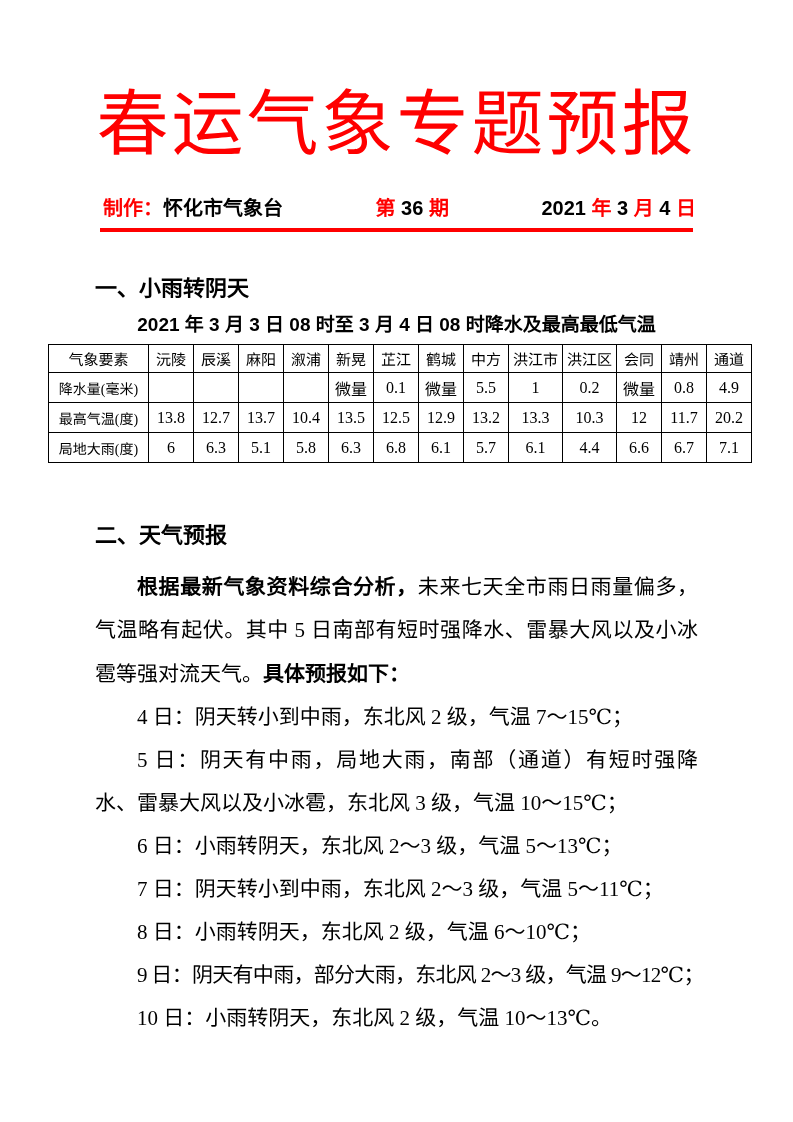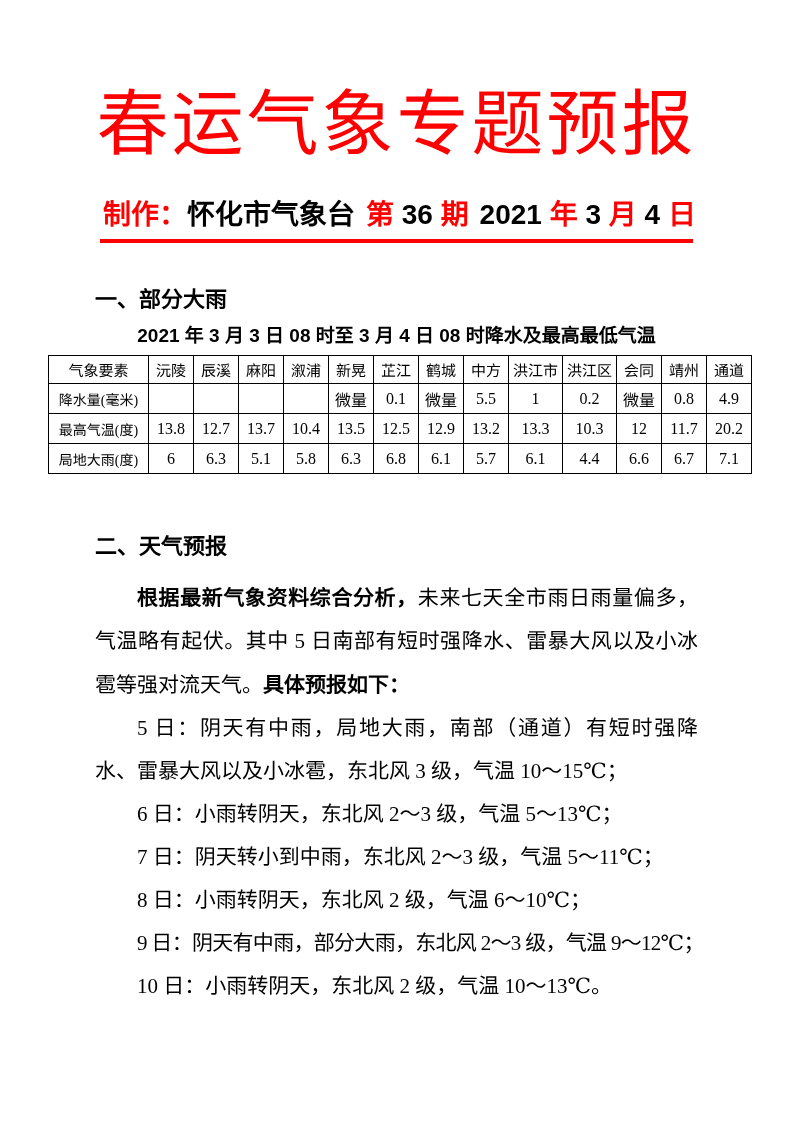--- a/index.html
+++ b/index.html
@@ -21,21 +21,21 @@
     line-height:1.2;
     letter-spacing:3px;
     font-weight:normal;
     white-space:nowrap;
   }
   .masthead{
     display:flex;
     justify-content:space-between;
     align-items:baseline;
     margin:24px 97px 0 103px;
-    font-size:28px;
+    font-size:20px;
     font-weight:bold;
     font-family:"Liberation Sans","DejaVu Sans",sans-serif;
     white-space:nowrap;
   }
   .red{color:#ff0000;}
   .black{color:#000000;}
   .rule-red{
     height:4px;
     background:#ff0000;
     margin:7px 100px 0 100px;
@@ -116,21 +116,21 @@
     <span>
       <span class="red">第</span><span class="black"> 36 </span><span class="red">期</span>
     </span>
     <span>
       <span class="black">2021 </span><span class="red">年</span><span class="black"> 3 </span><span class="red">月</span><span class="black"> 4 </span><span class="red">日</span>
     </span>
   </div>
 
   <div class="rule-red"></div>
 
-  <h2 class="sec-heading first">一、部分大雨</h2>
+  <h2 class="sec-heading first">一、小雨转阴天</h2>
 
   <div class="table-caption">2021 年 3 月 3 日 08 时至 3 月 4 日 08 时降水及最高最低气温</div>
 
   <table class="weather">
     <colgroup>
       <col class="c-label">
       <col class="c-city">
         <col class="c-city">
         <col class="c-city">
         <col class="c-city">
@@ -212,20 +212,21 @@
         <td>7.1</td>
       </tr>
     </tbody>
   </table>
 
   <h2 class="sec-heading second">二、天气预报</h2>
 
   <div class="body-text">
     <p><span class="lead-bold">根据最新气象资料综合分析，</span><span>未来七天全市雨日雨量偏多，气温略有起伏。其中 5 日南部有短时强降水、雷暴大风以及小冰雹等强对流天气。</span><span class="tail-bold">具体预报如下：</span></p>
 
+    <p class="forecast-line">4 日：阴天转小到中雨，东北风 2 级，气温 7～15℃；</p>
     <p class="forecast-line">5 日：阴天有中雨，局地大雨，南部（通道）有短时强降水、雷暴大风以及小冰雹，东北风 3 级，气温 10～15℃；</p>
     <p class="forecast-line">6 日：小雨转阴天，东北风 2～3 级，气温 5～13℃；</p>
     <p class="forecast-line">7 日：阴天转小到中雨，东北风 2～3 级，气温 5～11℃；</p>
     <p class="forecast-line">8 日：小雨转阴天，东北风 2 级，气温 6～10℃；</p>
     <p class="forecast-line tight">9 日：阴天有中雨，部分大雨，东北风 2～3 级，气温 9～12℃；</p>
     <p class="forecast-line">10 日：小雨转阴天，东北风 2 级，气温 10～13℃。</p>
   </div>
 
 </div>
 

